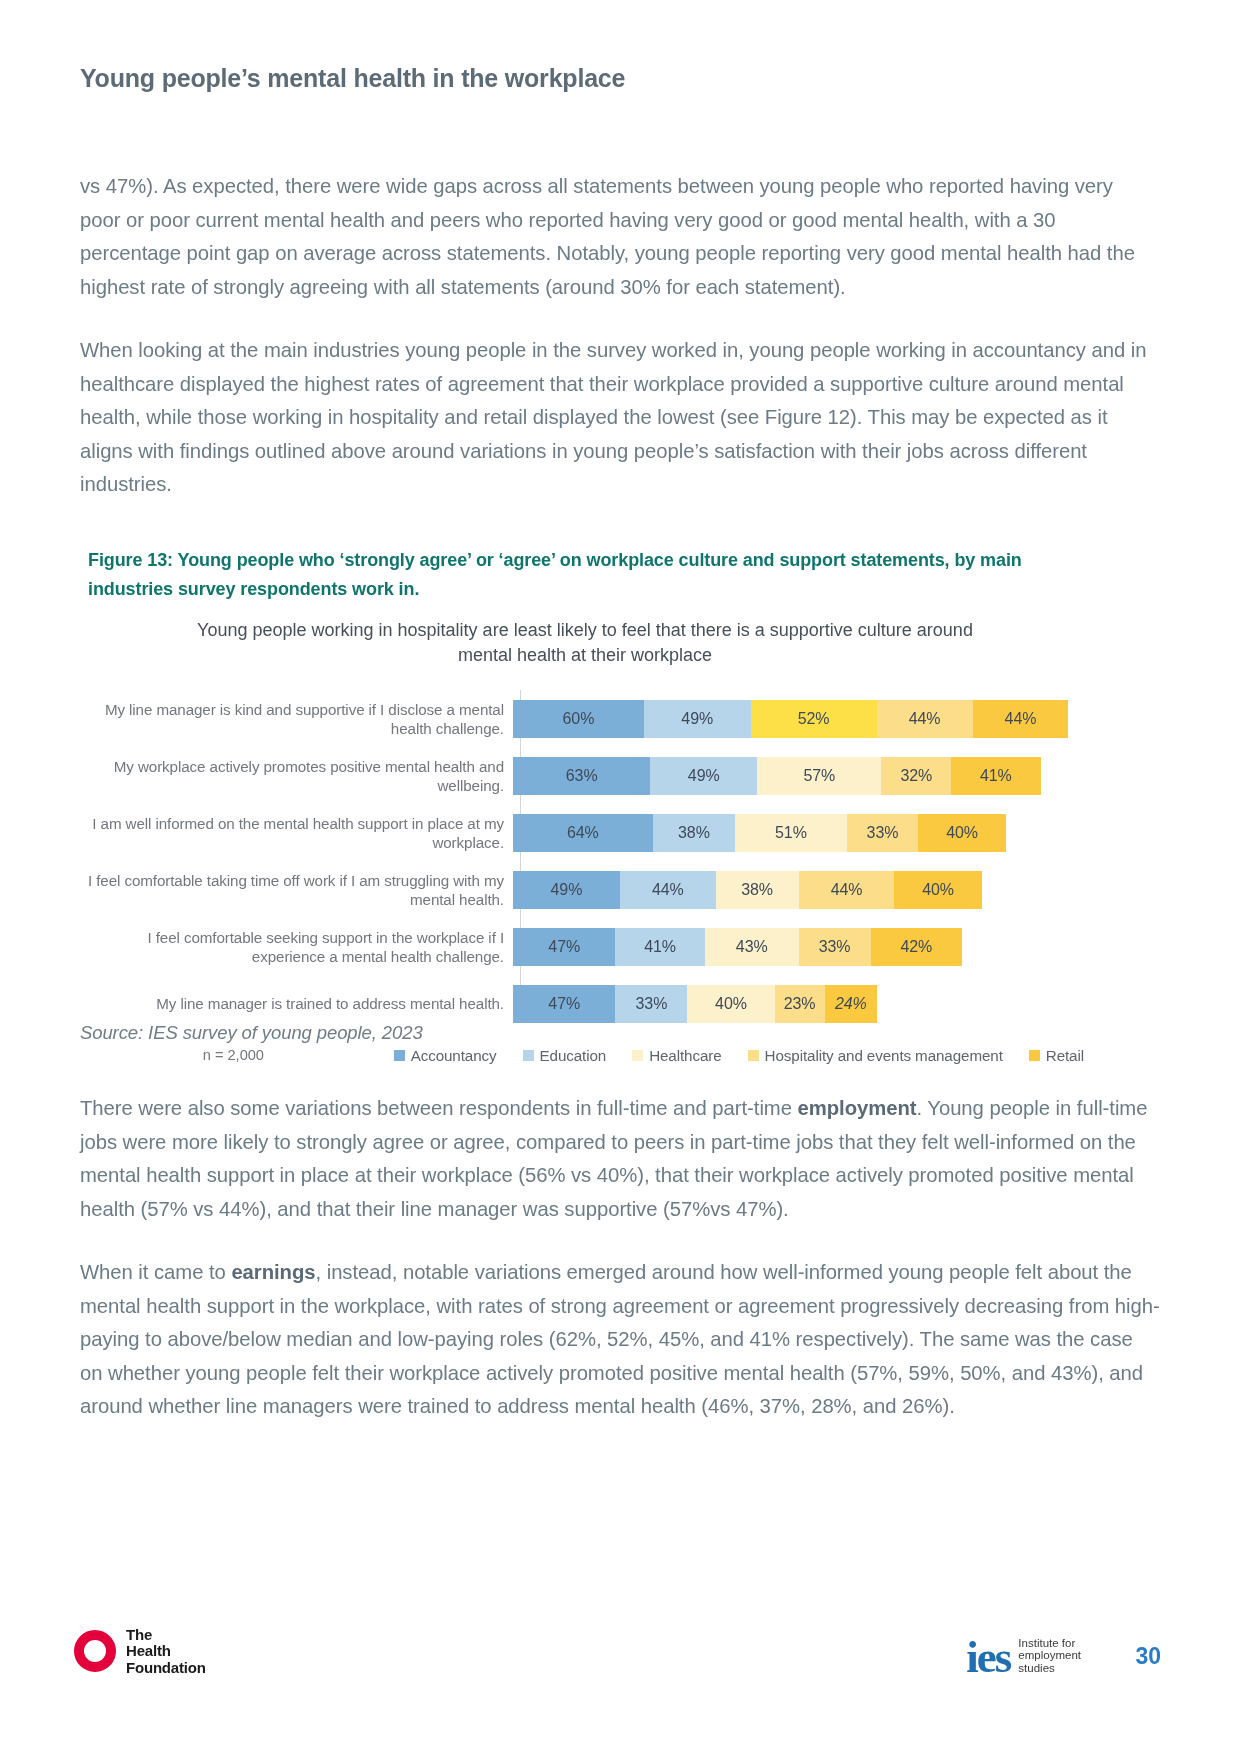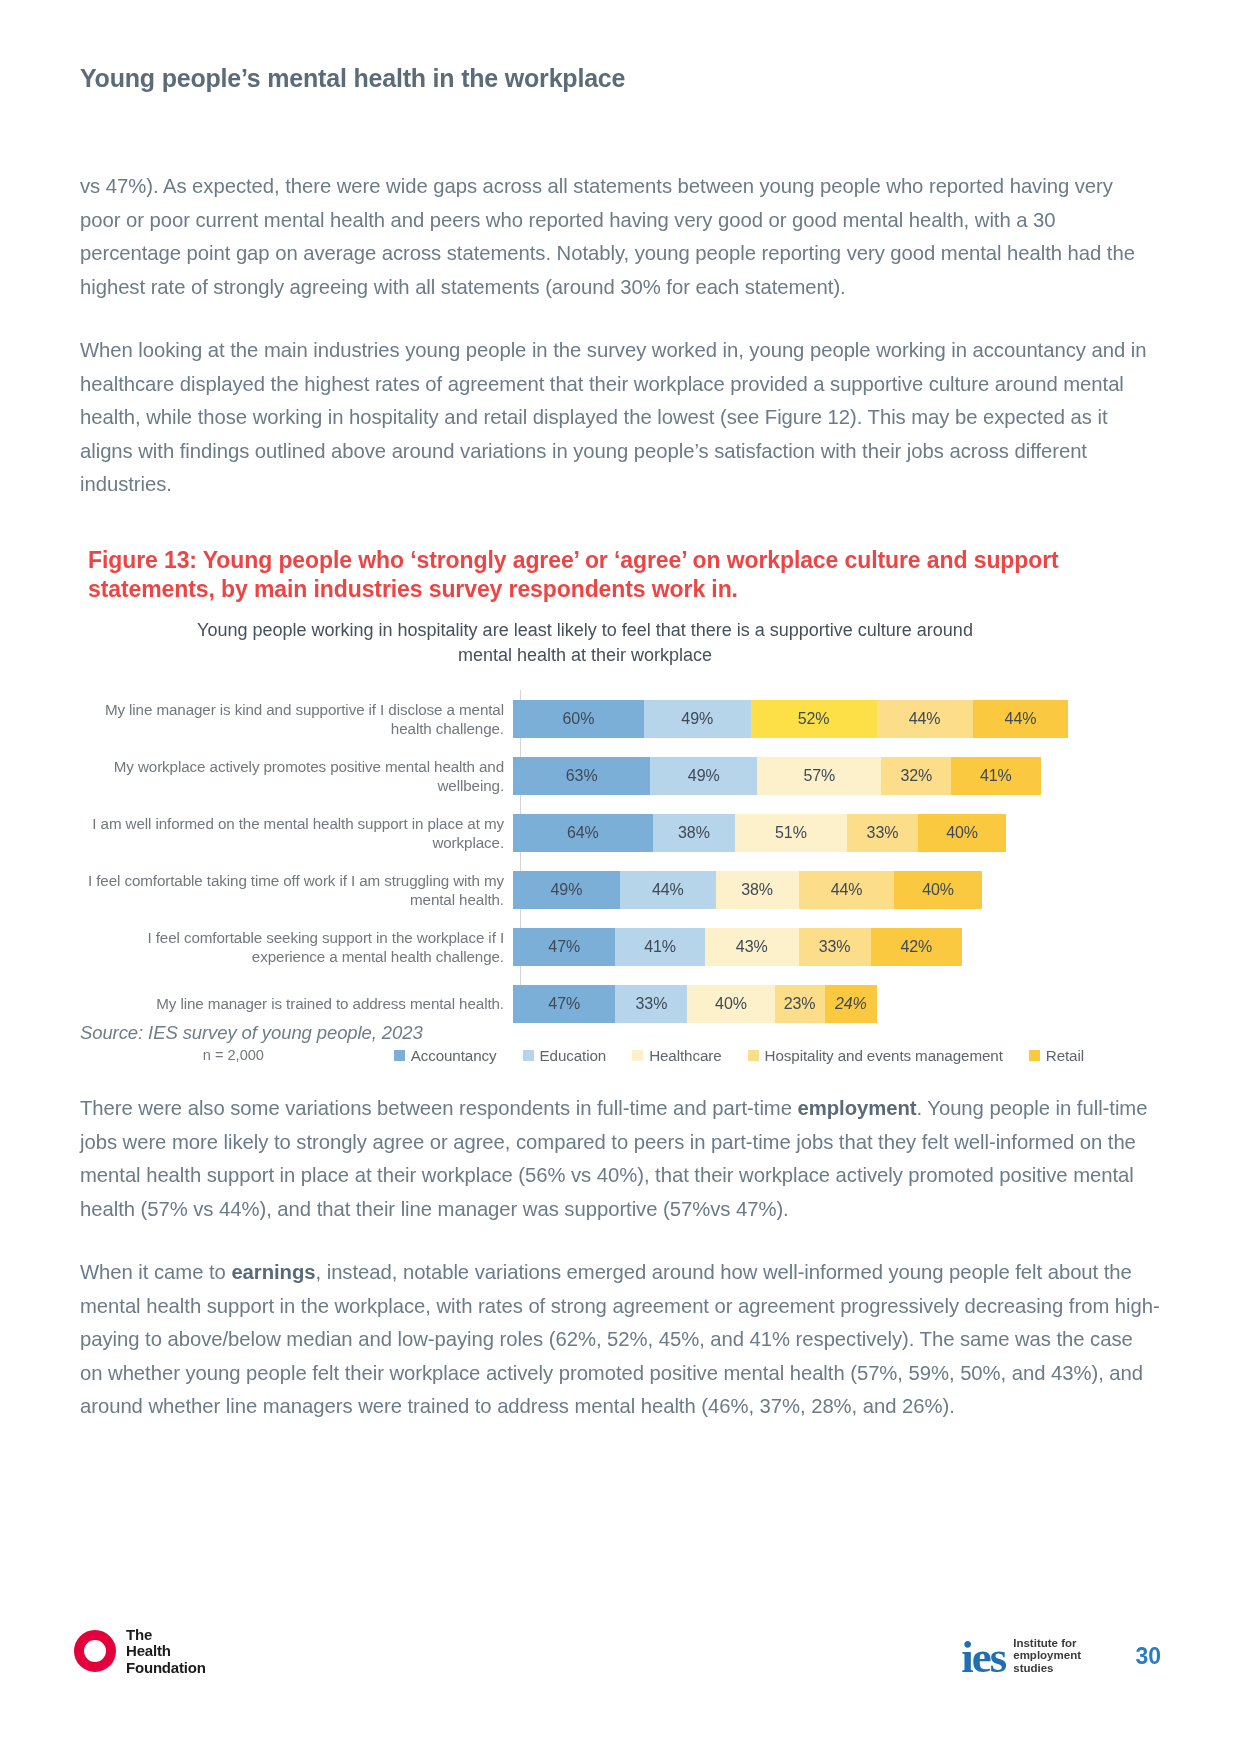--- a/index.html
+++ b/index.html
@@ -45,24 +45,24 @@
     letter-spacing: -0.05px;
   }
   p.para b { color: #5a6a78; font-weight: bold; }
 
   
   .fig-caption {
     position: absolute;
     left: 88px;
     top: 546px;
     width: 1000px;
-    font-size: 23px;
+    font-size: 18px;
     line-height: 29px;
     font-weight: bold;
-    color: #ef4444;
+    color: #0f766e;
     letter-spacing: -0.1px;
   }
 
   
   .chart-wrap {
     position: absolute;
     left: 80px;
     top: 618px;
     width: 1010px;
   }
@@ -215,21 +215,21 @@
   .ies-mark {
     font-size: 45px;
     font-weight: bold;
     color: #1f6fb2;
     letter-spacing: -2px;
     line-height: 38px;
     font-family: "Liberation Serif", serif;
   }
   .ies-sub {
     font-size: 11.5px;
-    font-weight: bold;
+    font-weight: normal;
     line-height: 12.5px;
     color: #3a3a3a;
     margin-left: 8px;
     margin-bottom: 2px;
   }
   .page-num {
     position: absolute;
     right: 80px;
     bottom: 84px;
     font-size: 23px;

